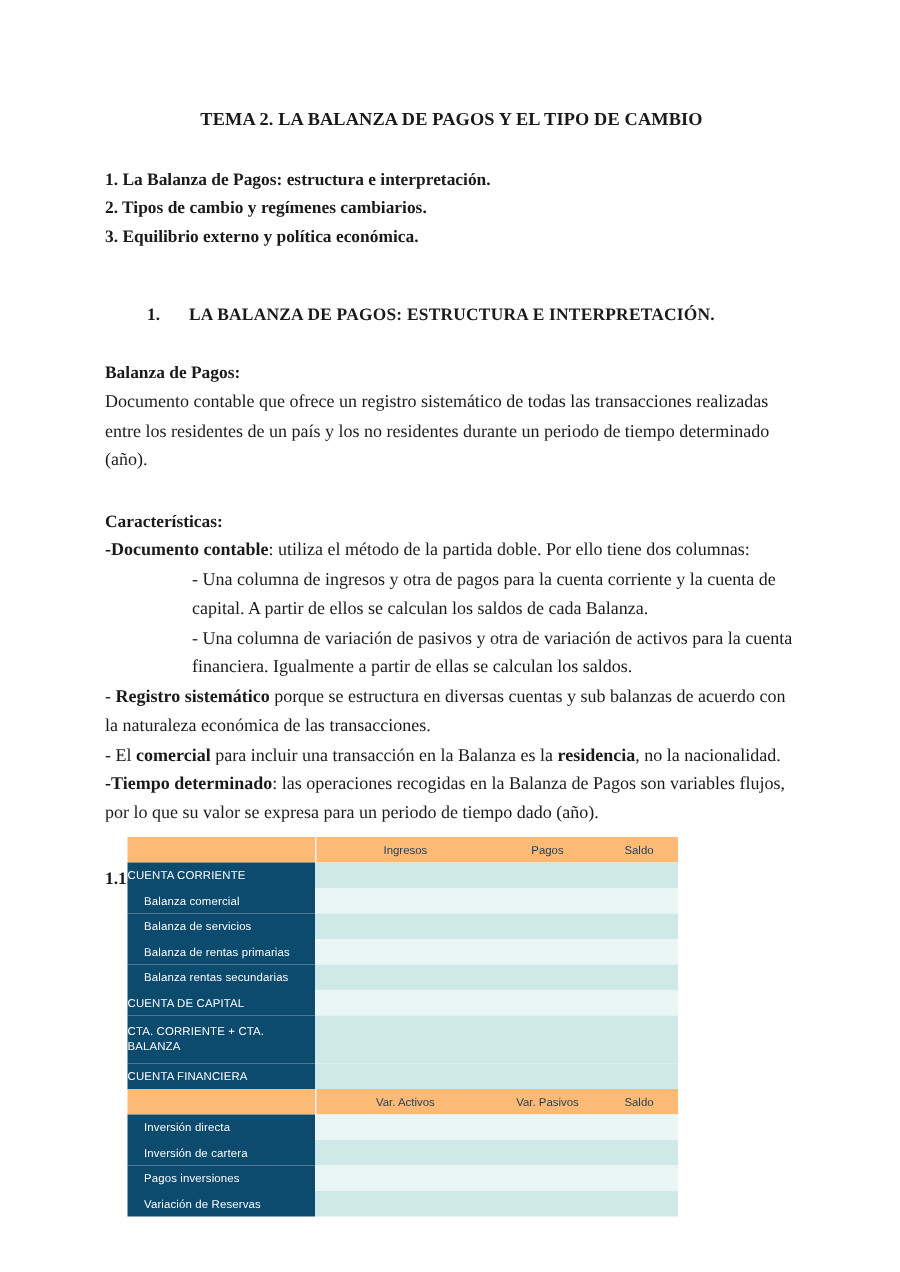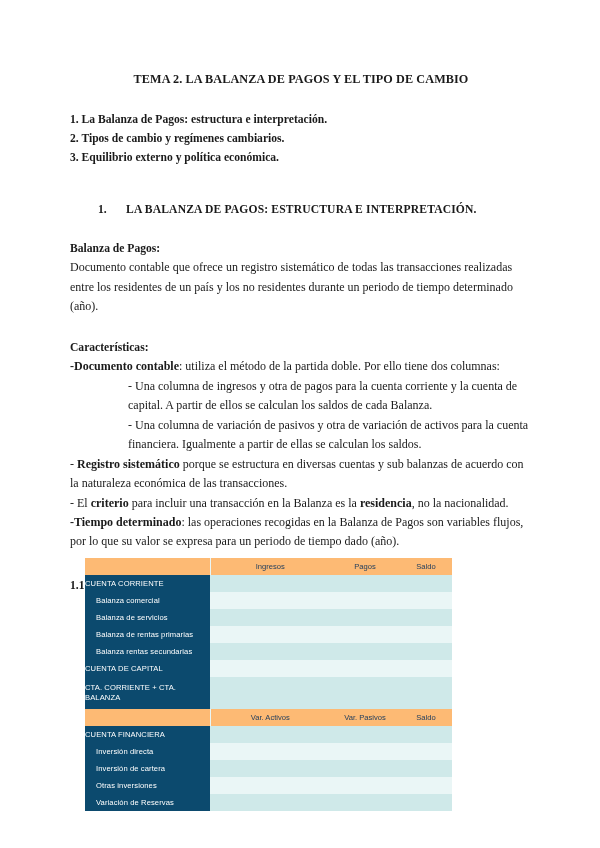--- a/index.html
+++ b/index.html
@@ -187,21 +187,21 @@
     <div class="blk-chars">
       <p class="lead">Características:</p>
 
       <p class="para"><b>-Documento contable</b><span>: utiliza el método de la partida doble. Por ello tiene dos columnas:</span></p>
 
       <p class="para indent">- Una columna de ingresos y otra de pagos para la cuenta corriente y la cuenta de capital. A partir de ellos se calculan los saldos de cada Balanza.</p>
       <p class="para indent">- Una columna de variación de pasivos y otra de variación de activos para la cuenta financiera. Igualmente a partir de ellas se calculan los saldos.</p>
 
       <p class="para"><span>- </span><b>Registro sistemático</b><span> porque se estructura en diversas cuentas y sub balanzas de acuerdo con la naturaleza económica de las transacciones.</span></p>
 
-      <p class="para"><span>- El </span><b>criterio</b><span> para incluir una transacción en la Balanza es la </span><b>residencia</b><span>, no la nacionalidad.</span></p>
+      <p class="para"><span>- El </span><b>comercial</b><span> para incluir una transacción en la Balanza es la </span><b>residencia</b><span>, no la nacionalidad.</span></p>
 
       <p class="para"><b>-Tiempo determinado</b><span>: las operaciones recogidas en la Balanza de Pagos son variables flujos, por lo que su valor se expresa para un periodo de tiempo dado (año).</span></p>
     </div>
 
     <p class="subhead">1.1. Estructura de la Balanza de Pagos.</p>
 
   </div>
 
   <div class="table-wrap">
     <table class="bop">
@@ -263,49 +263,49 @@
         </tr>
 
         <tr>
           <td class="lbl tall">CTA. CORRIENTE + CTA. BALANZA</td>
           <td class="val"></td>
           <td class="val"></td>
           <td class="val last"></td>
         </tr>
 
         <tr>
+          <td class="lbl">CUENTA FINANCIERA</td>
+          <td class="val"></td>
+          <td class="val"></td>
+          <td class="val last"></td>
+        </tr>
+
+        <tr>
           <td class="hdr-cell blank"></td>
           <td class="hdr-cell">Var. Activos</td>
           <td class="hdr-cell">Var. Pasivos</td>
           <td class="hdr-cell last">Saldo</td>
         </tr>
 
         <tr>
-          <td class="lbl">CUENTA FINANCIERA</td>
-          <td class="val"></td>
-          <td class="val"></td>
-          <td class="val last"></td>
-        </tr>
-
-        <tr>
           <td class="lbl sub">Inversión directa</td>
           <td class="val alt"></td>
           <td class="val alt"></td>
           <td class="val alt last"></td>
         </tr>
 
         <tr>
           <td class="lbl sub">Inversión de cartera</td>
           <td class="val"></td>
           <td class="val"></td>
           <td class="val last"></td>
         </tr>
 
         <tr>
-          <td class="lbl sub">Otras inversiones</td>
+          <td class="lbl sub">Pagos inversiones</td>
           <td class="val alt"></td>
           <td class="val alt"></td>
           <td class="val alt last"></td>
         </tr>
 
         <tr>
           <td class="lbl sub">Variación de Reservas</td>
           <td class="val"></td>
           <td class="val"></td>
           <td class="val last"></td>

